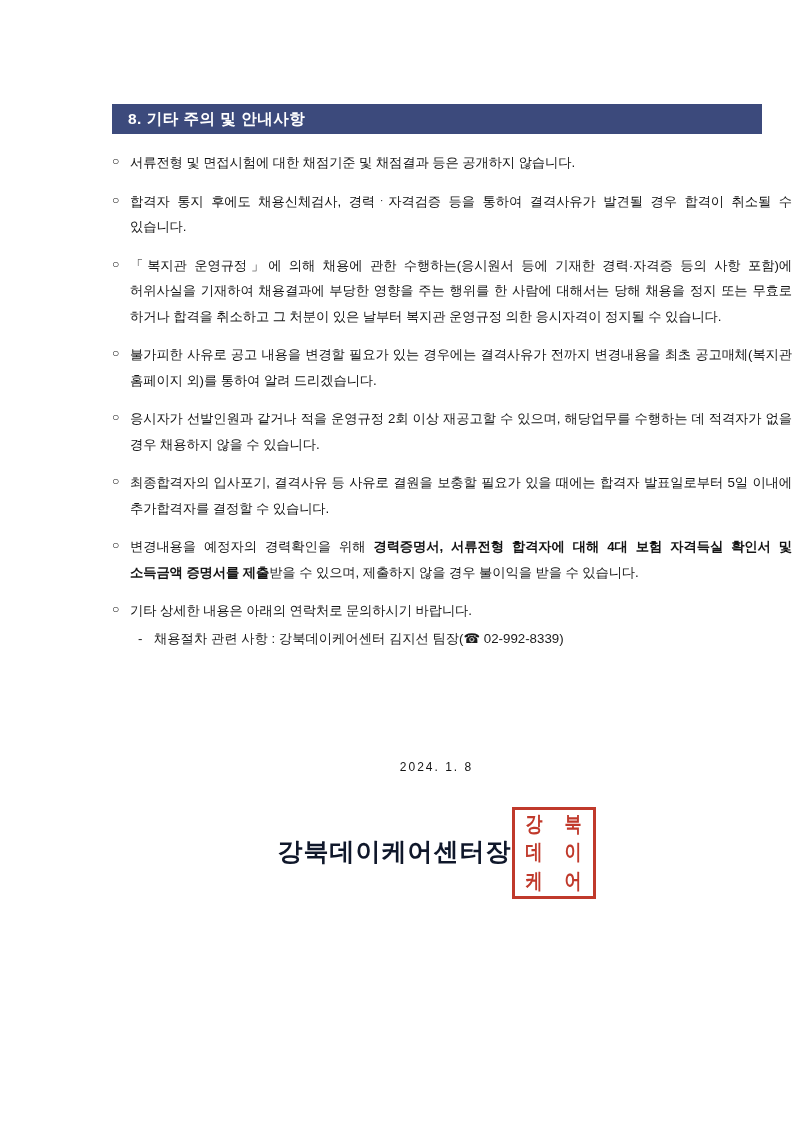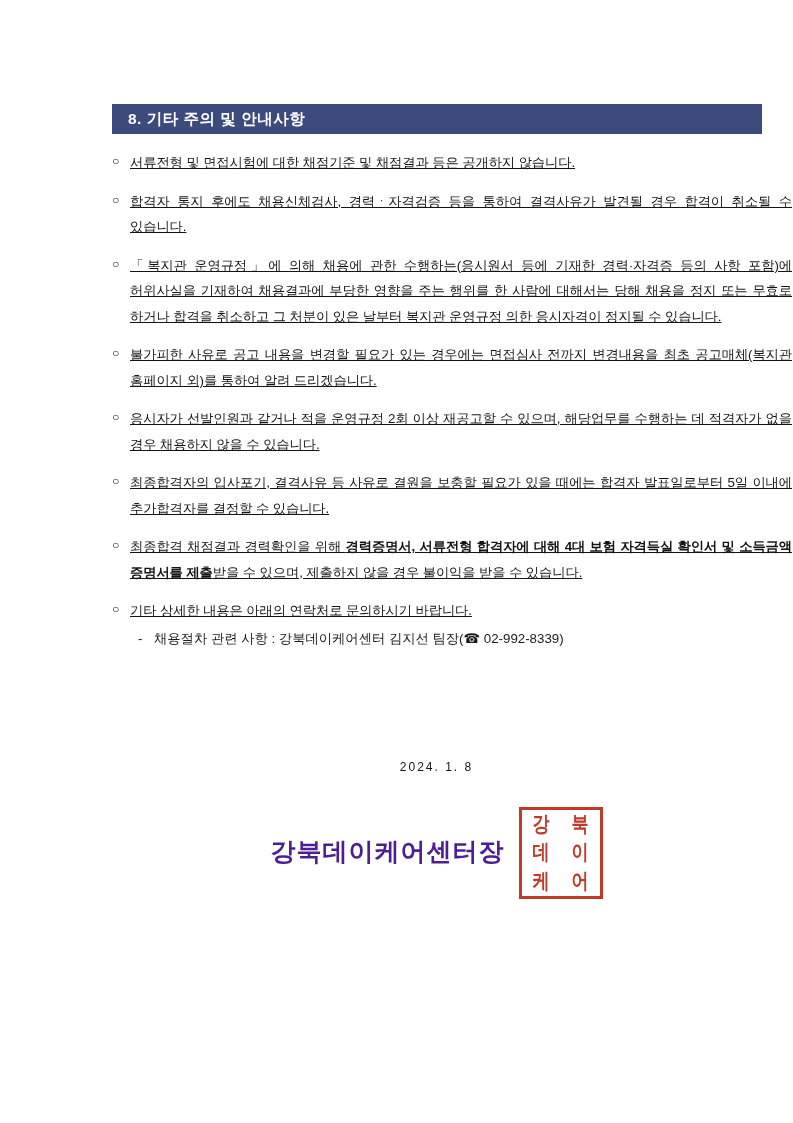--- a/index.html
+++ b/index.html
@@ -58,21 +58,20 @@
     width: 18px;
     font-size: 12px;
     line-height: 1.92;
     color: #141414;
   }
   .item-text {
     flex: 1 1 auto;
     text-align: justify;
     word-break: keep-all;
     letter-spacing: -0.1px;
-    text-decoration: underline;
   }
   .item-text b {
     font-weight: bold;
   }
   .sub-item {
     margin-left: 26px;
     margin-top: -4px;
     margin-bottom: 10px;
     font-size: 13.3px;
     line-height: 1.9;
@@ -98,22 +97,22 @@
     top: 805px;
     width: 793px;
     display: flex;
     justify-content: center;
     align-items: center;
   }
   .sign-name {
     font-size: 25px;
     font-weight: bold;
     letter-spacing: 1px;
-    color: #4c1d95;
-    padding-right: 14px;
+    color: #0f172a;
+    padding-right: 0;
   }
   .seal {
     width: 84px;
     height: 92px;
     border: 3px solid #c0392b;
     color: #c0392b;
     display: grid;
     grid-template-columns: 1fr 1fr;
     grid-template-rows: 1fr 1fr 1fr;
     font-size: 17px;
@@ -151,36 +150,36 @@
       <span class="item-text">합격자 통지 후에도 채용신체검사, 경력ㆍ자격검증 등을 통하여 결격사유가 발견될 경우 합격이 취소될 수 있습니다.</span>
     </div>
 
     <div class="item">
       <span class="bullet">○</span>
       <span class="item-text">「복지관 운영규정」에 의해 채용에 관한 수행하는(응시원서 등에 기재한 경력·자격증 등의 사항 포함)에 허위사실을 기재하여 채용결과에 부당한 영향을 주는 행위를 한 사람에 대해서는 당해 채용을 정지 또는 무효로 하거나 합격을 취소하고 그 처분이 있은 날부터 복지관 운영규정 의한 응시자격이 정지될 수 있습니다.</span>
     </div>
 
     <div class="item">
       <span class="bullet">○</span>
-      <span class="item-text">불가피한 사유로 공고 내용을 변경할 필요가 있는 경우에는 면접심사 전까지 변경내용을 최초 공고매체(복지관 홈페이지 외)를 통하여 알려 드리겠습니다.</span>
+      <span class="item-text">불가피한 사유로 공고 내용을 변경할 필요가 있는 경우에는 결격사유가 전까지 변경내용을 최초 공고매체(복지관 홈페이지 외)를 통하여 알려 드리겠습니다.</span>
     </div>
 
     <div class="item">
       <span class="bullet">○</span>
       <span class="item-text">응시자가 선발인원과 같거나 적을 운영규정 2회 이상 재공고할 수 있으며, 해당업무를 수행하는 데 적격자가 없을 경우 채용하지 않을 수 있습니다.</span>
     </div>
 
     <div class="item">
       <span class="bullet">○</span>
       <span class="item-text">최종합격자의 입사포기, 결격사유 등 사유로 결원을 보충할 필요가 있을 때에는 합격자 발표일로부터 5일 이내에 추가합격자를 결정할 수 있습니다.</span>
     </div>
 
     <div class="item">
       <span class="bullet">○</span>
-      <span class="item-text"><span>최종합격 채점결과 경력확인을 위해 </span><b>경력증명서, 서류전형 합격자에 대해 4대 보험 자격득실 확인서 및 소득금액 증명서를 제출</b><span>받을 수 있으며, 제출하지 않을 경우 불이익을 받을 수 있습니다.</span></span>
+      <span class="item-text"><span>변경내용을 예정자의 경력확인을 위해 </span><b>경력증명서, 서류전형 합격자에 대해 4대 보험 자격득실 확인서 및 소득금액 증명서를 제출</b><span>받을 수 있으며, 제출하지 않을 경우 불이익을 받을 수 있습니다.</span></span>
     </div>
 
     <div class="item" style="margin-bottom:6px;">
       <span class="bullet">○</span>
       <span class="item-text">기타 상세한 내용은 아래의 연락처로 문의하시기 바랍니다.</span>
     </div>
 
     <div class="sub-item">
       <span class="dash">-</span>
       <span>채용절차 관련 사항 : 강북데이케어센터 김지선 팀장(☎ 02-992-8339)</span>

